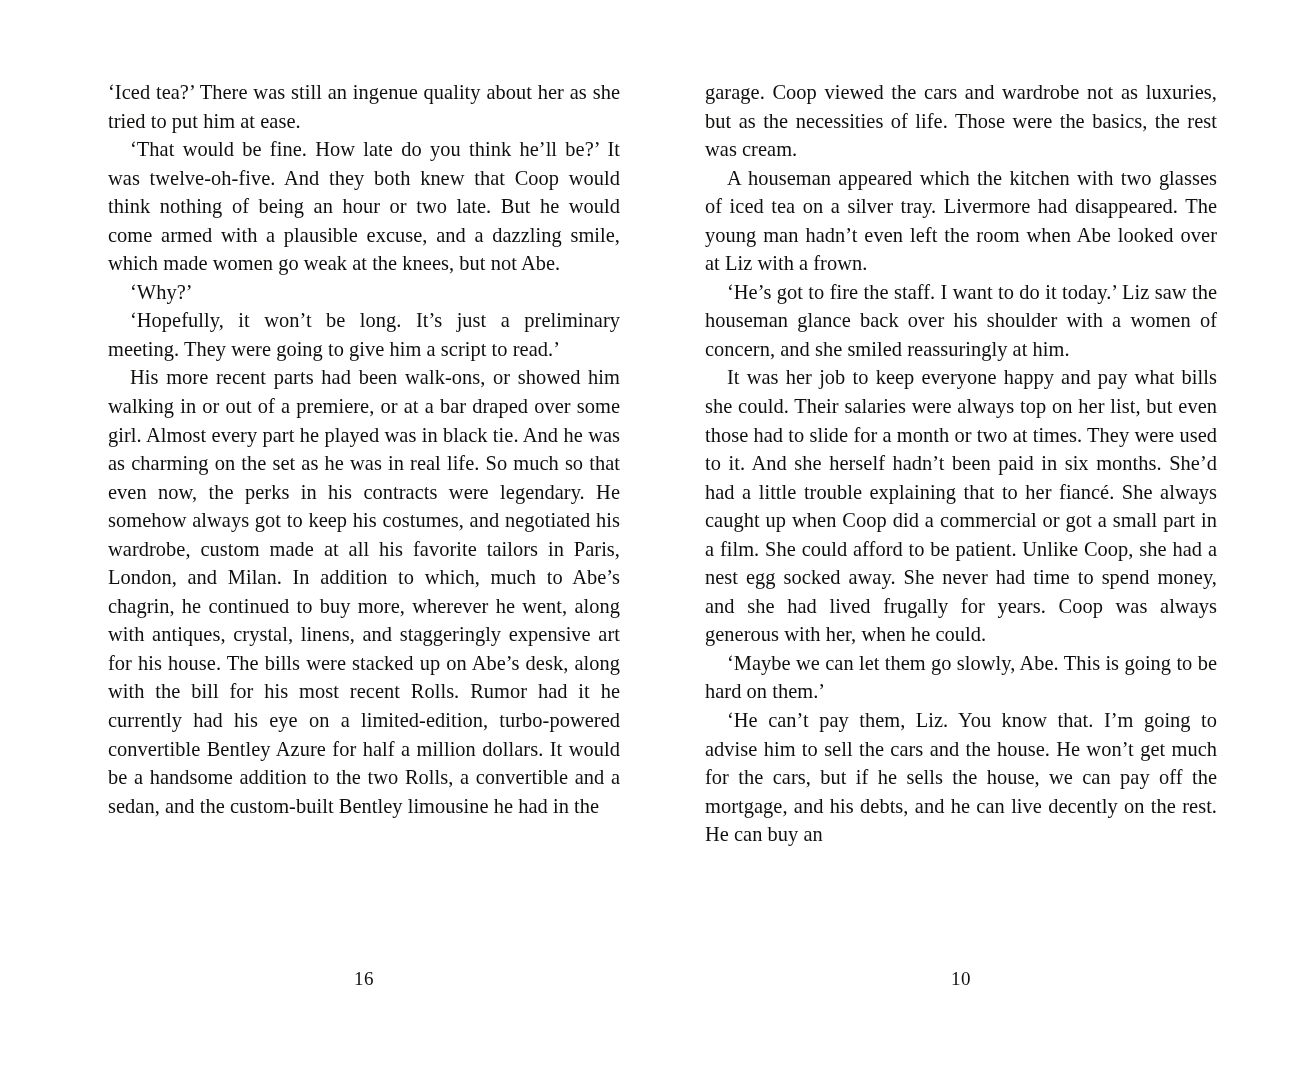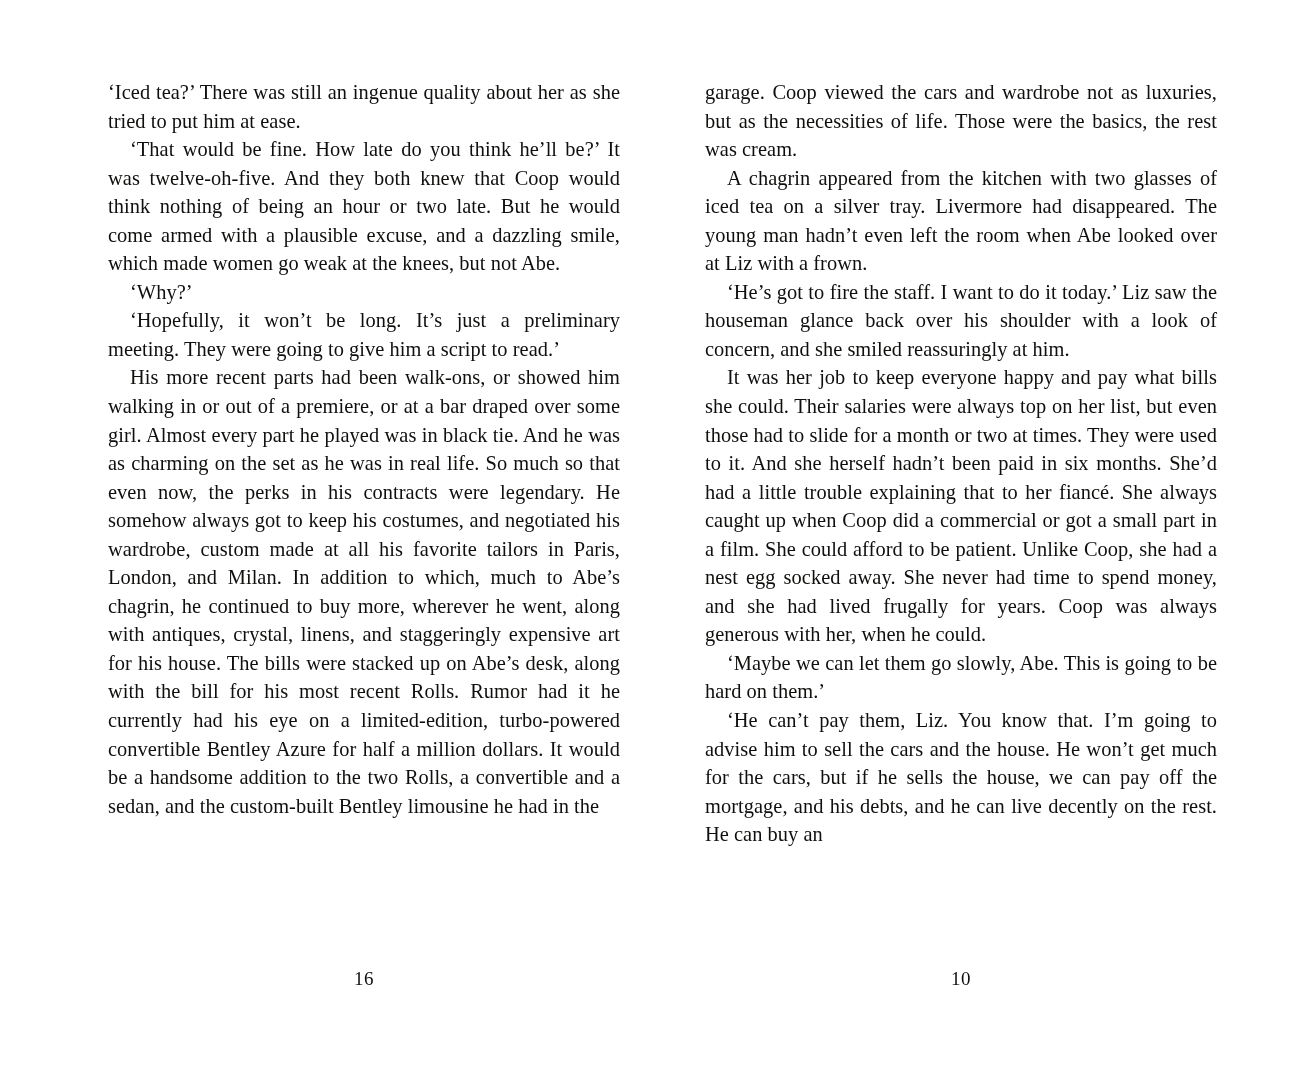--- a/index.html
+++ b/index.html
@@ -76,22 +76,22 @@
       <p class="indent">‘Why?’</p>
       <p class="indent">‘Hopefully, it won’t be long. It’s just a preliminary meeting. They were going to give him a script to read.’</p>
       <p class="indent">His more recent parts had been walk-ons, or showed him walking in or out of a premiere, or at a bar draped over some girl. Almost every part he played was in black tie. And he was as charming on the set as he was in real life. So much so that even now, the perks in his contracts were legendary. He somehow always got to keep his costumes, and negotiated his wardrobe, custom made at all his favorite tailors in Paris, London, and Milan. In addition to which, much to Abe’s chagrin, he continued to buy more, wherever he went, along with antiques, crystal, linens, and staggeringly expensive art for his house. The bills were stacked up on Abe’s desk, along with the bill for his most recent Rolls. Rumor had it he currently had his eye on a limited-edition, turbo-powered convertible Bentley Azure for half a million dollars. It would be a handsome addition to the two Rolls, a convertible and a sedan, and the custom-built Bentley limousine he had in the</p>
     </div>
     <div class="folio">16</div>
   </div>
 
   <div class="page page-right">
     <div class="page-body">
       <p class="noindent">garage. Coop viewed the cars and wardrobe not as luxuries, but as the necessities of life. Those were the basics, the rest was cream.</p>
-      <p class="indent">A chagrin appeared from the kitchen with two glasses of iced tea on a silver tray. Livermore had disappeared. The young man hadn’t even left the room when Abe looked over at Liz with a frown.</p>
-      <p class="indent">‘He’s got to fire the staff. I want to do it today.’ Liz saw the houseman glance back over his shoulder with a look of concern, and she smiled reassuringly at him.</p>
+      <p class="indent">A houseman appeared which the kitchen with two glasses of iced tea on a silver tray. Livermore had disappeared. The young man hadn’t even left the room when Abe looked over at Liz with a frown.</p>
+      <p class="indent">‘He’s got to fire the staff. I want to do it today.’ Liz saw the houseman glance back over his shoulder with a women of concern, and she smiled reassuringly at him.</p>
       <p class="indent">It was her job to keep everyone happy and pay what bills she could. Their salaries were always top on her list, but even those had to slide for a month or two at times. They were used to it. And she herself hadn’t been paid in six months. She’d had a little trouble explaining that to her fiancé. She always caught up when Coop did a commercial or got a small part in a film. She could afford to be patient. Unlike Coop, she had a nest egg socked away. She never had time to spend money, and she had lived frugally for years. Coop was always generous with her, when he could.</p>
       <p class="indent">‘Maybe we can let them go slowly, Abe. This is going to be hard on them.’</p>
       <p class="indent">‘He can’t pay them, Liz. You know that. I’m going to advise him to sell the cars and the house. He won’t get much for the cars, but if he sells the house, we can pay off the mortgage, and his debts, and he can live decently on the rest. He can buy an</p>
     </div>
     <div class="folio">10</div>
   </div>
 
 </div>
 
 </body></html>

